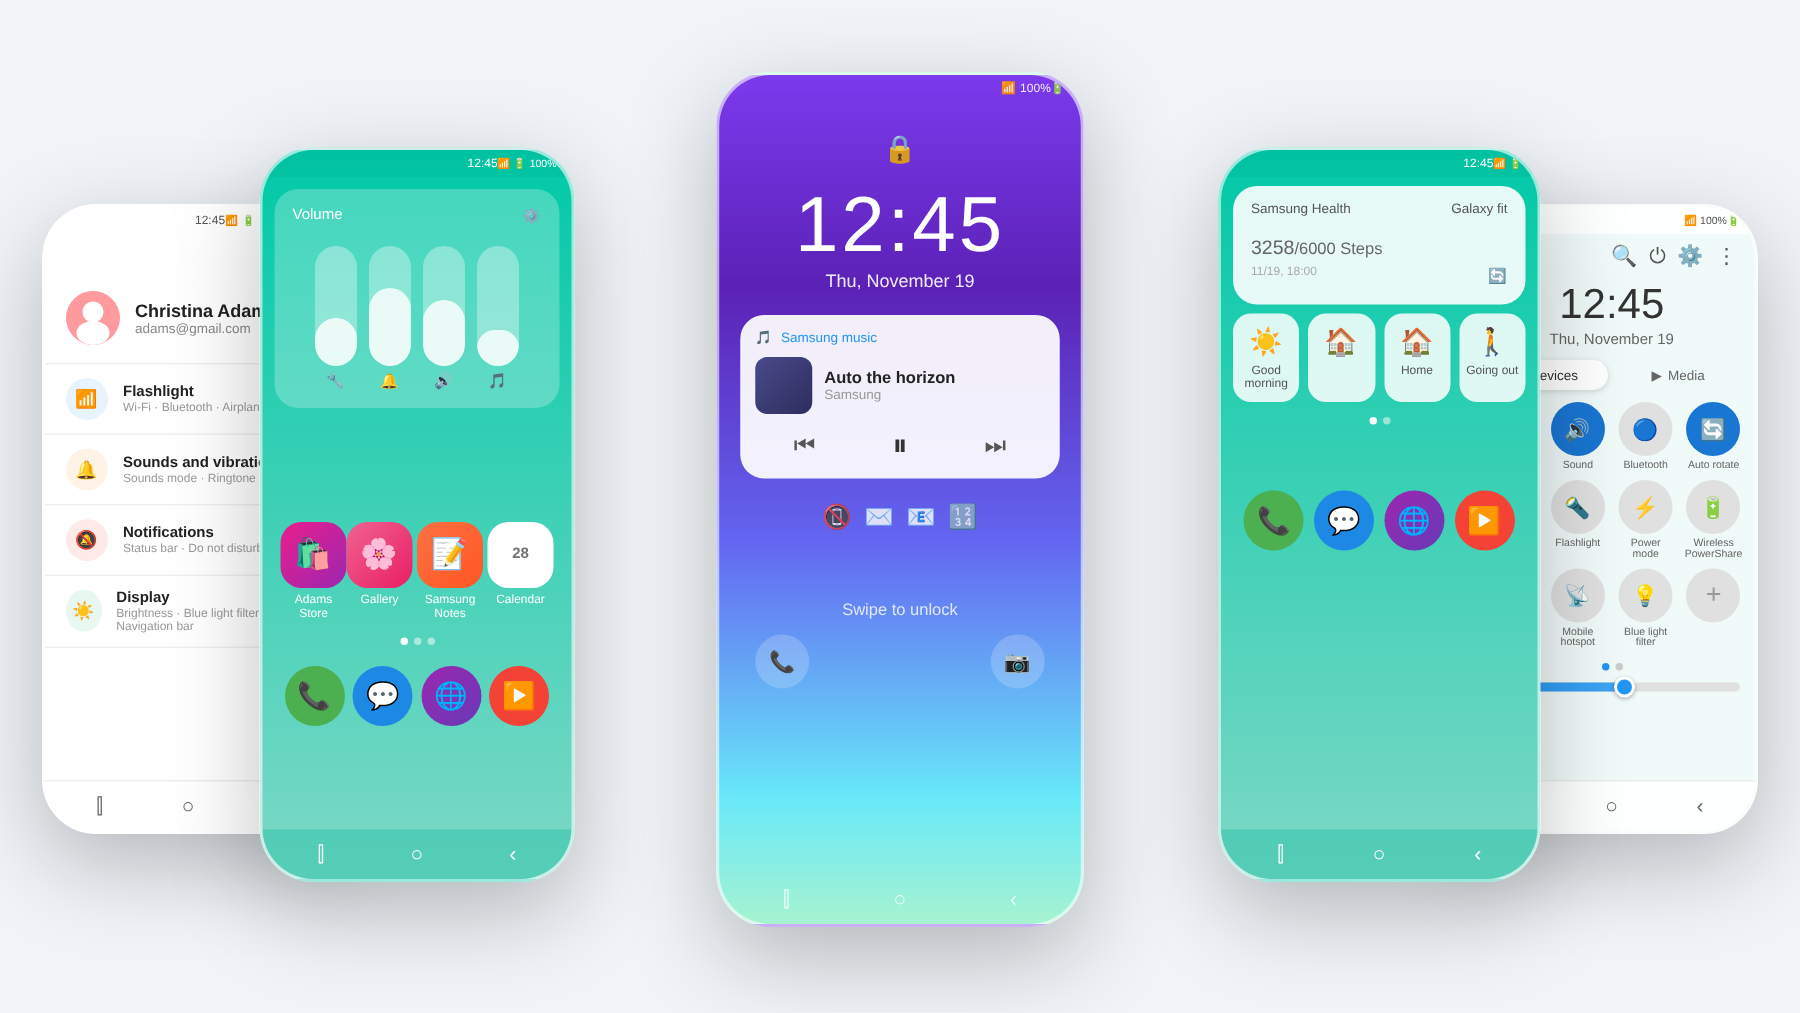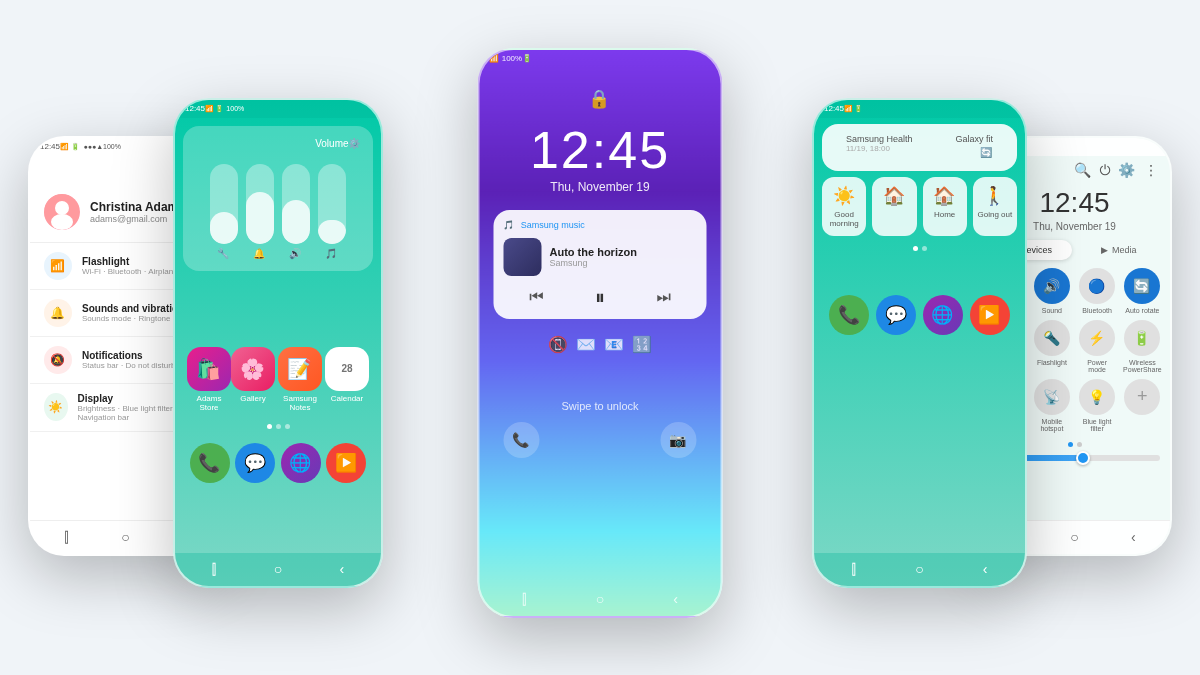--- a/index.html
+++ b/index.html
@@ -62,21 +62,21 @@
       height: 420px;
       right: 10px;
       top: 110px;
       background: #f0faf8;
       z-index: 2;
     }
 
     
     .status-bar {
       display: flex;
-      justify-content: flex-start;
+      justify-content: flex-end;
       align-items: center;
       padding: 4px 10px;
       font-size: 8px;
       color: #333;
       height: 18px;
     }
     .status-bar.light { color: #555; background: rgba(255,255,255,0.9); }
     .status-bar.dark { color: #fff; }
     .status-bar.teal { color: #fff; background: rgba(0,180,150,0.3); }
     .status-icons { display: flex; gap: 3px; align-items: center; font-size: 7px; }
@@ -140,21 +140,21 @@
     .nav-btn { font-size: 14px; color: #666; }
 
     
     .volume-panel {
       background: rgba(255,255,255,0.25);
       margin: 8px;
       border-radius: 16px;
       padding: 12px;
     }
     .volume-header {
-      display: flex; justify-content: flex-end;
+      display: flex; justify-content: space-between;
       font-size: 10px; color: #fff; margin-bottom: 10px;
     }
     .volume-sliders {
       display: flex;
       gap: 8px;
       justify-content: center;
       height: 100px;
       align-items: flex-end;
     }
     .vol-slider {
@@ -287,21 +287,21 @@
       background: rgba(255,255,255,0.2);
       display: flex; align-items: center; justify-content: center;
       font-size: 14px; color: #fff;
     }
 
     
     .health-card {
       background: rgba(255,255,255,0.9);
       margin: 6px 8px;
       border-radius: 16px;
-      padding: 10px 24px;
+      padding: 10px 12px;
     }
     .health-header {
       display: flex; justify-content: space-between;
       font-size: 9px; color: #555;
     }
     .health-steps { font-size: 28px; font-weight: 700; color: #222; }
     .health-steps span { font-size: 13px; font-weight: 400; color: #666; }
     .health-timestamp { font-size: 8px; color: #aaa; margin-bottom: 8px; }
 
     .quick-tiles {
@@ -607,20 +607,25 @@
       <span>12:45</span>
       <div class="status-icons">
         <span style="font-size:7px;">📶 🔋</span>
       </div>
     </div>
     <div class="health-card">
       <div class="health-header">
         <span>Samsung Health</span>
         <span>Galaxy fit</span>
       </div>
+      <div style="display:flex;align-items:baseline;gap:4px;">
+        <span class="health-steps">
+          <span>3258</span><span style="font-size:11px;color:#666;">/6000 Steps</span>
+        </span>
+      </div>
       <div style="display:flex;justify-content:space-between;align-items:center;">
         <div class="health-timestamp">11/19, 18:00</div>
         <span style="font-size:10px;color:#888;">🔄</span>
       </div>
     </div>
 
     <div class="quick-tiles">
       <div class="q-tile">
         <span>☀️</span>
         <span class="q-tile-label">Good morning</span>

